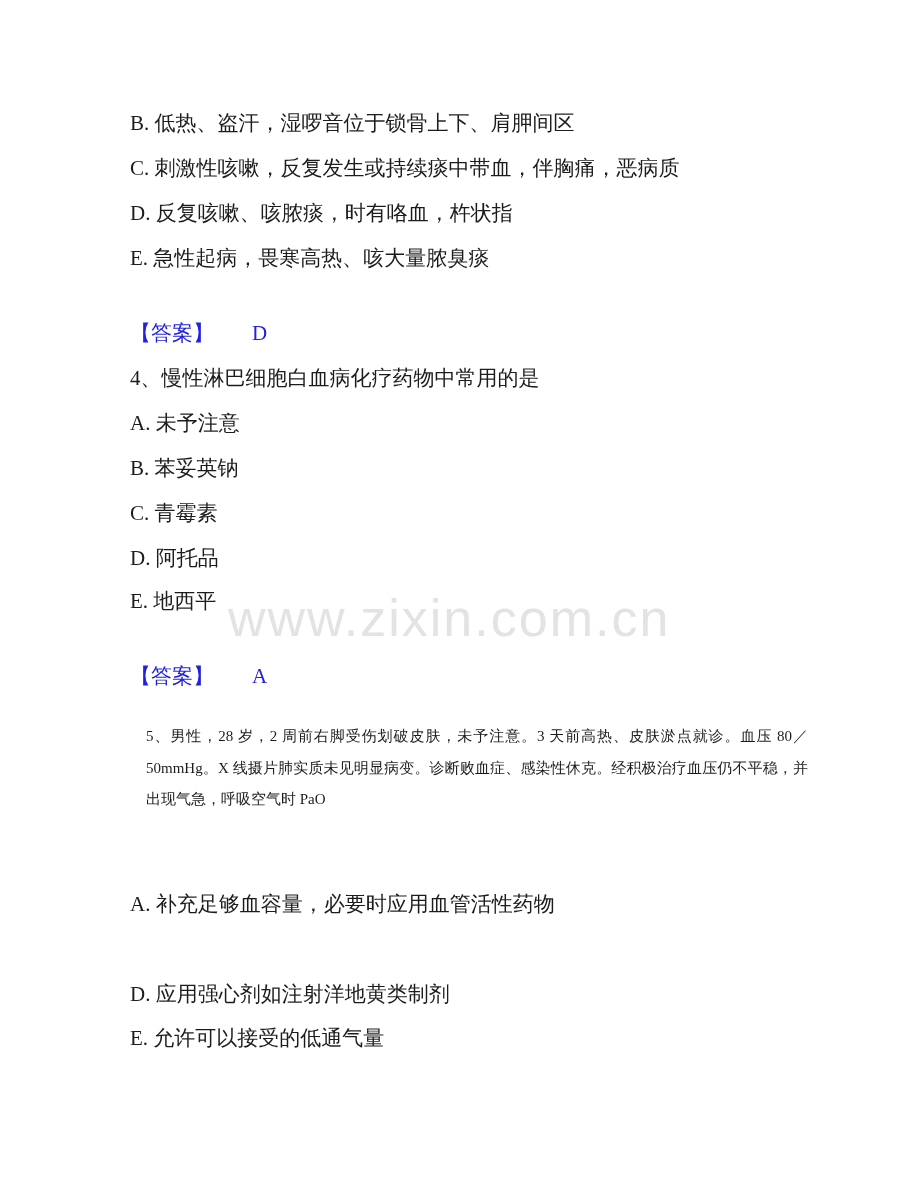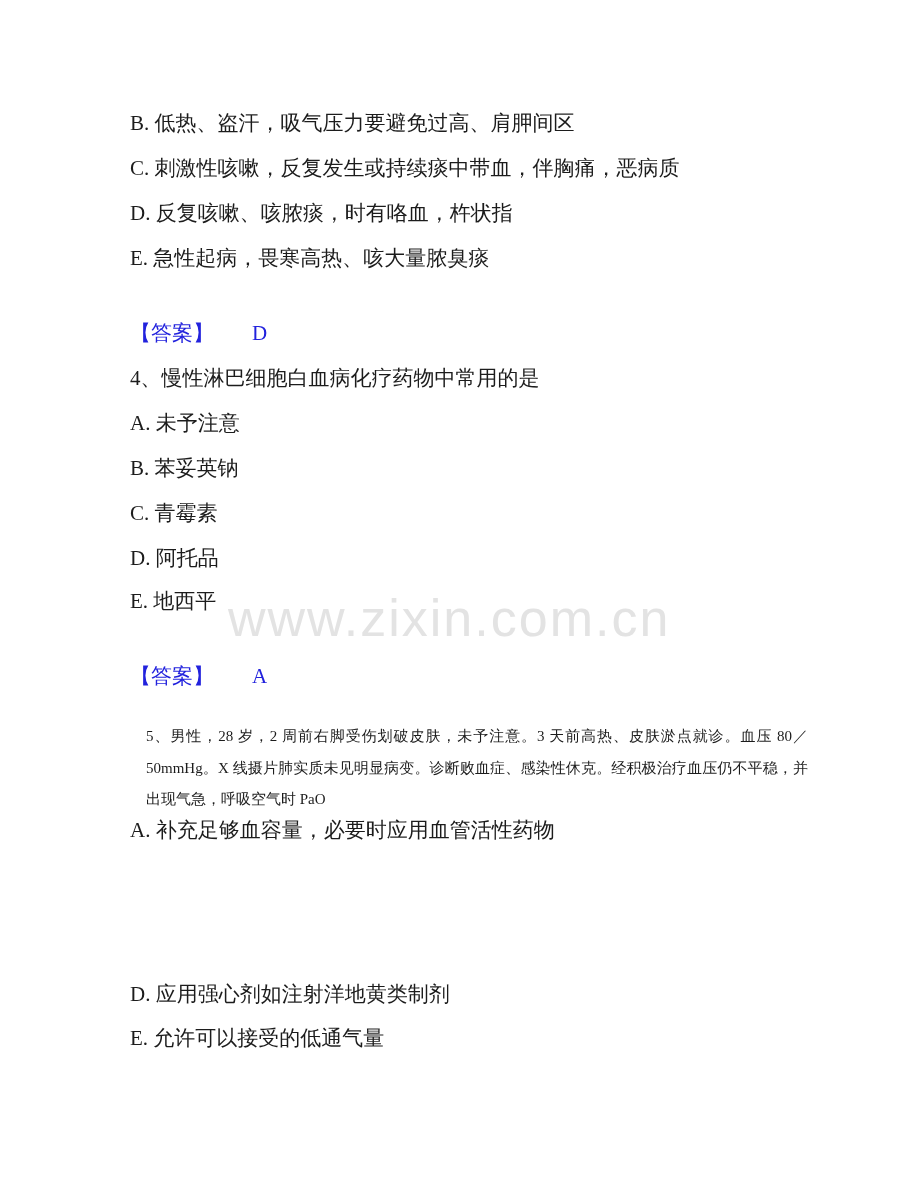--- a/index.html
+++ b/index.html
@@ -68,21 +68,21 @@
 </style>
 </head>
 <body>
 
 <div class="page">
 
   <div class="watermark">www.zixin.com.cn</div>
 
   <div class="content">
 
-    <div class="line" style="top:110px">B. 低热、盗汗，吸气压力要避免过高、肩胛间区</div>
+    <div class="line" style="top:110px">B. 低热、盗汗，湿啰音位于锁骨上下、肩胛间区</div>
     <div class="line" style="top:155px">C. 刺激性咳嗽，反复发生或持续痰中带血，伴胸痛，恶病质</div>
     <div class="line" style="top:200px">D. 反复咳嗽、咳脓痰，时有咯血，杵状指</div>
     <div class="line" style="top:245px">E. 急性起病，畏寒高热、咳大量脓臭痰</div>
 
     <div class="line answer-row" style="top:320px">
       <span class="answer-label">【答案】</span><span class="answer-value">D</span>
     </div>
 
     <div class="line" style="top:365px">4、慢性淋巴细胞白血病化疗药物中常用的是</div>
     <div class="line" style="top:410px">A. 未予注意</div>
@@ -90,18 +90,18 @@
     <div class="line" style="top:500px">C. 青霉素</div>
     <div class="line" style="top:545px">D. 阿托品</div>
     <div class="line" style="top:588px">E. 地西平</div>
 
     <div class="line answer-row" style="top:663px">
       <span class="answer-label">【答案】</span><span class="answer-value">A</span>
     </div>
 
     <p class="para" style="top:705px">5、男性，28 岁，2 周前右脚受伤划破皮肤，未予注意。3 天前高热、皮肤淤点就诊。血压 80／50mmHg。X 线摄片肺实质未见明显病变。诊断败血症、感染性休克。经积极治疗血压仍不平稳，并出现气急，呼吸空气时 PaO</p>
 
-    <div class="line" style="top:817px">A. 补充足够血容量，必要时应用血管活性药物</div>
+    <div class="line" style="top:891px">A. 补充足够血容量，必要时应用血管活性药物</div>
     <div class="line" style="top:981px">D. 应用强心剂如注射洋地黄类制剂</div>
     <div class="line" style="top:1025px">E. 允许可以接受的低通气量</div>
 
   </div>
 </div>
 
 </body></html>

